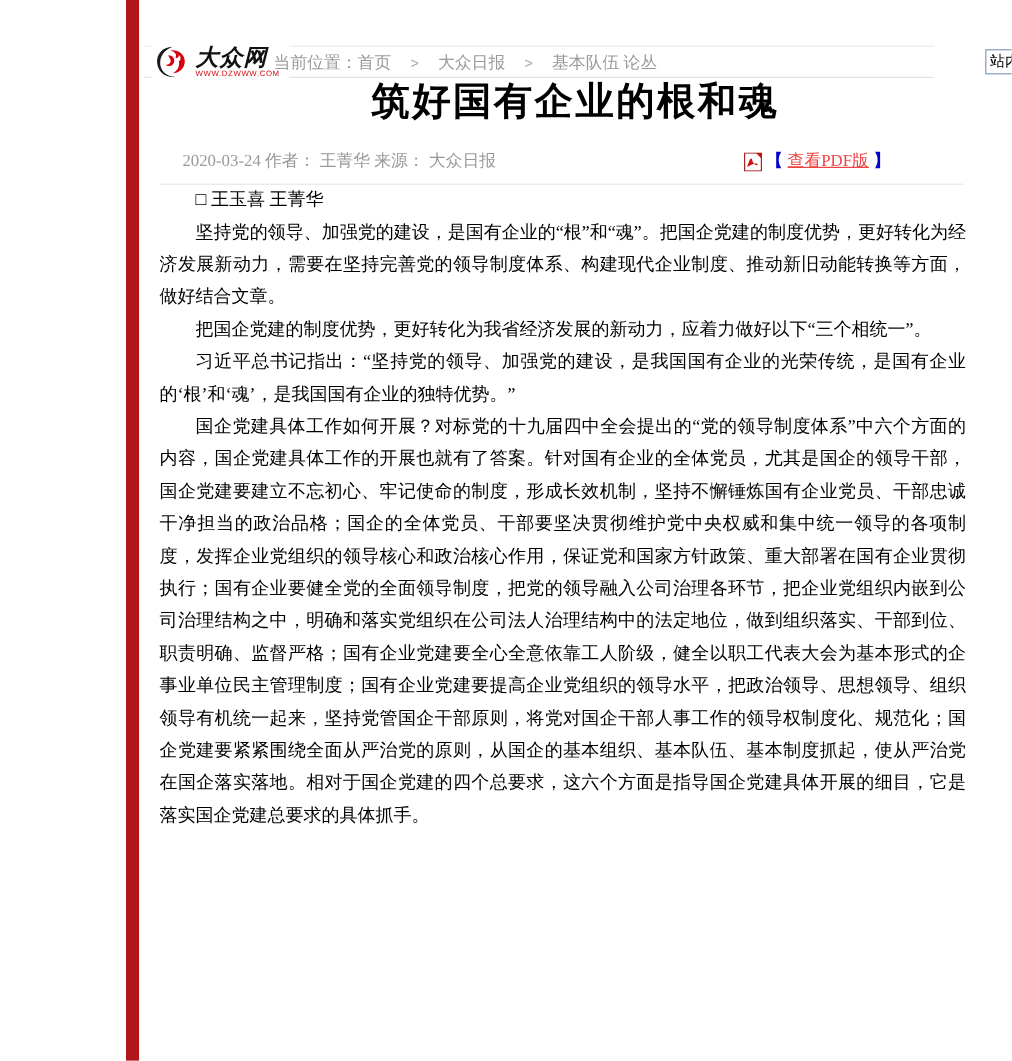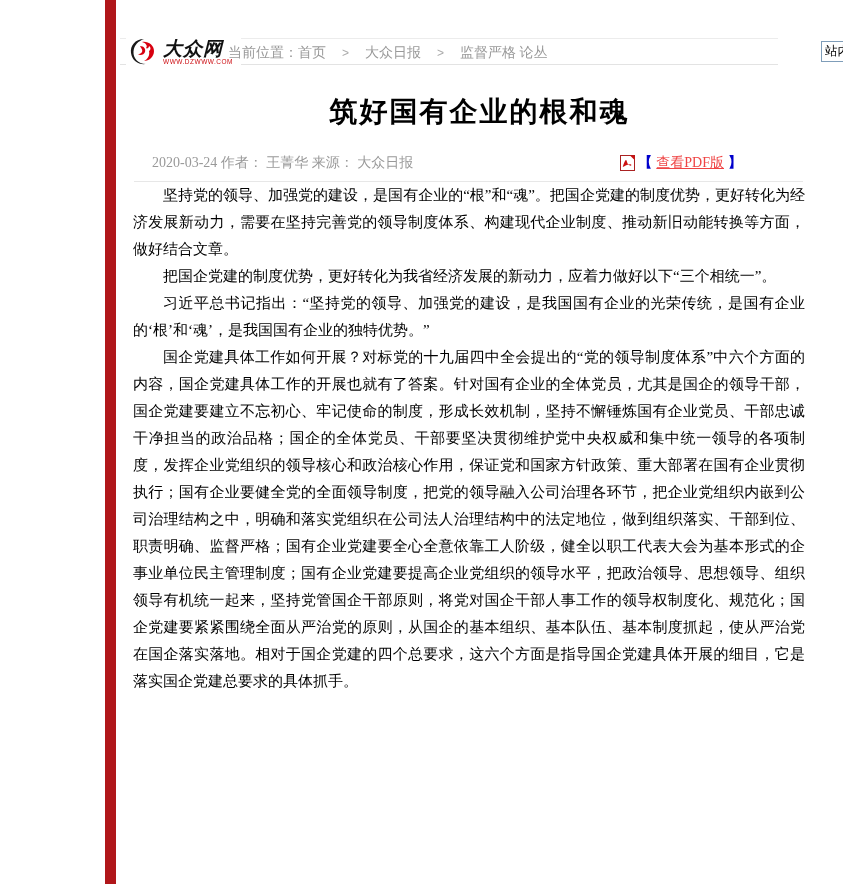--- a/index.html
+++ b/index.html
@@ -26,21 +26,21 @@
   .crumb-sep { margin:0 16px; color:#aaa; font-size:12px; font-family:"Liberation Sans",sans-serif; }
   .crumb-label { }
   .crumb-item { cursor:pointer; }
   .site-search { position:absolute; top:2px; left:701px; width:72px; height:21px;
                  border:1px solid #7f9db9; background:#fff; font-size:12.5px; line-height:19px;
                  padding-left:3px; color:#000; white-space:nowrap; overflow:hidden;
                  font-family:"Liberation Sans","DejaVu Sans",sans-serif; cursor:pointer; }
 
   
   .article { position:absolute; top:66px; left:0; width:727px; }
-  .title { margin:28px 0 0; text-align:center; font-size:28px; line-height:36px;
+  .title { margin:0 0 0; text-align:center; font-size:32px; line-height:36px;
            font-weight:bold; color:#000; letter-spacing:2px; }
   .meta-row { position:relative; margin-top:21px; padding-left:36px; height:24px;
               line-height:24px; font-size:14px; color:#999; white-space:nowrap; }
   .meta-row .m { margin-right:0; }
   .m-date   { margin-right:28px; }
   .m-author-label { margin-right:24px; }
   .m-author { margin-right:16px; }
   .m-source-label { margin-right:6px; }
   .pdf-area { position:absolute; right:101px; top:0; height:24px; display:flex;
               align-items:center; font-size:14px; }
@@ -74,21 +74,21 @@
         <span class="logo-url">WWW.DZWWW.COM</span>
       </div>
     </div>
 
     <div class="breadcrumb">
       <span class="crumb-label">当前位置：</span>
       <span class="crumb-item">首页</span>
       <span class="crumb-sep">&gt;</span>
       <span class="crumb-item">大众日报</span>
       <span class="crumb-sep">&gt;</span>
-      <span class="crumb-item">监督严格 论丛</span>
+      <span class="crumb-item">基本队伍 论丛</span>
     </div>
 
     <div class="site-search">站内新闻</div>
   </div>
 
   <div class="article">
     <h1 class="title">筑好国有企业的根和魂</h1>
 
     <div class="meta-row">
       <span class="m m-date">2020-03-24</span>
@@ -105,19 +105,20 @@
         </svg>
         <span class="bracket">【</span>
         <a class="pdf-link">查看PDF版</a>
         <span class="bracket">】</span>
       </span>
     </div>
 
     <div class="divider"></div>
 
     <div class="body-text">
+      <p class="byline">□ 王玉喜 王菁华</p>
       <p>坚持党的领导、加强党的建设，是国有企业的“根”和“魂”。把国企党建的制度优势，更好转化为经济发展新动力，需要在坚持完善党的领导制度体系、构建现代企业制度、推动新旧动能转换等方面，做好结合文章。</p>
       <p>把国企党建的制度优势，更好转化为我省经济发展的新动力，应着力做好以下“三个相统一”。</p>
       <p>习近平总书记指出：“坚持党的领导、加强党的建设，是我国国有企业的光荣传统，是国有企业的‘根’和‘魂’，是我国国有企业的独特优势。”</p>
       <p>国企党建具体工作如何开展？对标党的十九届四中全会提出的“党的领导制度体系”中六个方面的内容，国企党建具体工作的开展也就有了答案。针对国有企业的全体党员，尤其是国企的领导干部，国企党建要建立不忘初心、牢记使命的制度，形成长效机制，坚持不懈锤炼国有企业党员、干部忠诚干净担当的政治品格；国企的全体党员、干部要坚决贯彻维护党中央权威和集中统一领导的各项制度，发挥企业党组织的领导核心和政治核心作用，保证党和国家方针政策、重大部署在国有企业贯彻执行；国有企业要健全党的全面领导制度，把党的领导融入公司治理各环节，把企业党组织内嵌到公司治理结构之中，明确和落实党组织在公司法人治理结构中的法定地位，做到组织落实、干部到位、职责明确、监督严格；国有企业党建要全心全意依靠工人阶级，健全以职工代表大会为基本形式的企事业单位民主管理制度；国有企业党建要提高企业党组织的领导水平，把政治领导、思想领导、组织领导有机统一起来，坚持党管国企干部原则，将党对国企干部人事工作的领导权制度化、规范化；国企党建要紧紧围绕全面从严治党的原则，从国企的基本组织、基本队伍、基本制度抓起，使从严治党在国企落实落地。相对于国企党建的四个总要求，这六个方面是指导国企党建具体开展的细目，它是落实国企党建总要求的具体抓手。</p>
     </div>
   </div>
 </div>
 
 </body></html>

